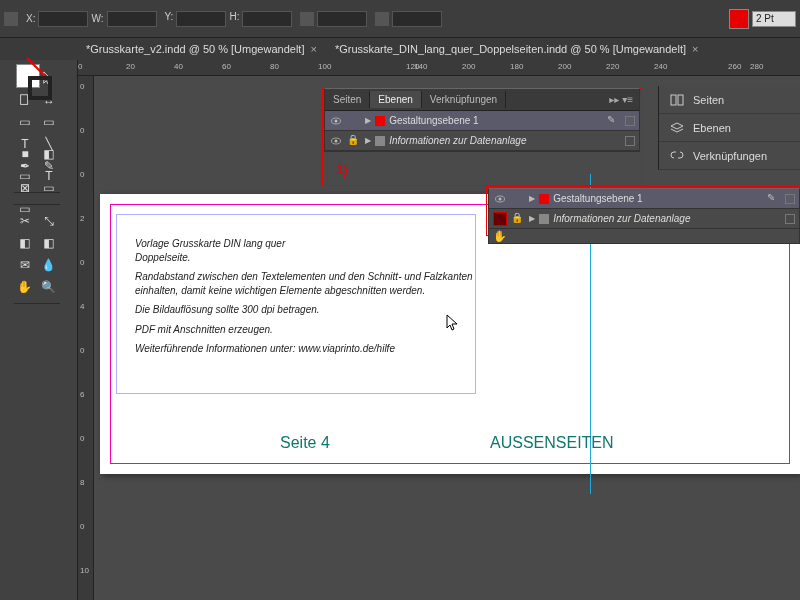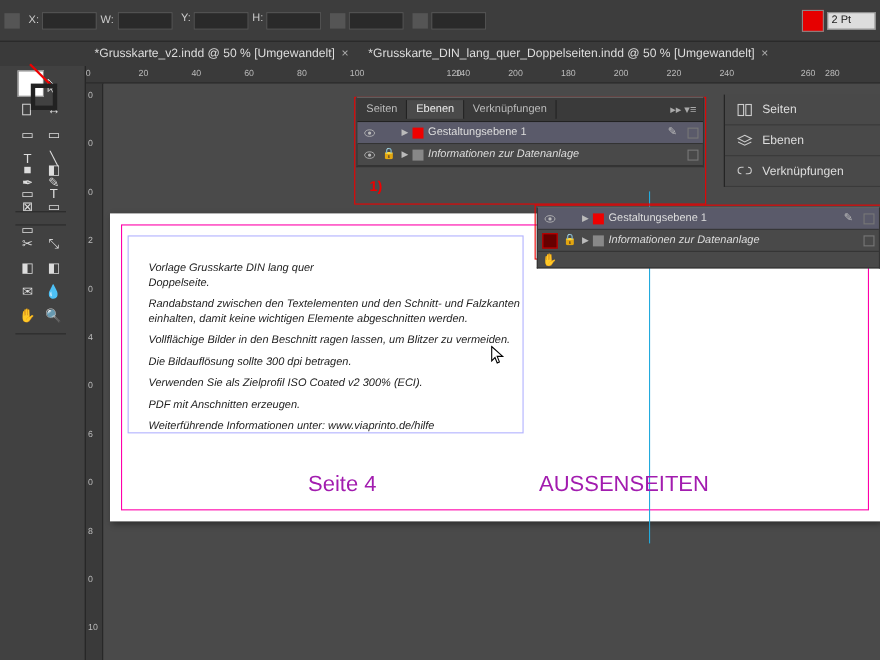--- a/index.html
+++ b/index.html
@@ -40,21 +40,21 @@
   .canvas { position: absolute; top: 76px; left: 94px; right: 0; bottom: 0; background: #4a4a4a; overflow: hidden; }
   .page-wrap { position: absolute; top: 118px; left: 6px; }
   .page { width: 700px; height: 280px; background: #fff; box-shadow: 2px 2px 6px rgba(0,0,0,0.4); position: relative; }
   .margin-box { position: absolute; top: 10px; left: 10px; right: 10px; bottom: 10px; border: 1px solid #f0a; }
   .center-guide { position: absolute; top: -20px; bottom: -20px; left: 490px; width: 1px; background: #2ad; }
   .content-frame { position: absolute; top: 20px; left: 16px; width: 360px; height: 180px; border: 1px solid rgba(100,100,255,0.5); }
   .doc-lines { position: absolute; top: 122px; left: 32px; }
   .doc-lines div { color: #444; font-size: 9px; font-style: italic; line-height: 1.35; margin-bottom: 1px; }
   .doc-text { position: absolute; top: 22px; left: 18px; width: 340px; }
   .doc-text p { color: #222; font-size: 10px; font-style: italic; line-height: 1.35; margin-bottom: 6px; }
-  .page-label { color: #a21caf; font-size: 20px; position: absolute; }
+  .page-label { color: #0f766e; font-size: 16px; position: absolute; }
   .annot { position: absolute; color: #e00; font-size: 13px; font-weight: bold; }
   .red-box { position: absolute; border: 1px solid #e00; pointer-events: none; }
 
   
   .panel { position: absolute; background: #494949; border: 1px solid #333; border-top: 1px solid #666; }
   .panel-tabs { height: 22px; background: #3a3a3a; display: flex; align-items: center; border-bottom: 1px solid #222; }
   .ptab { color: #bbb; font-size: 10px; padding: 3px 8px; cursor: pointer; border-right: 1px solid #222; }
   .ptab.active { background: #4a4a4a; color: #eee; }
   .ptab-ico { margin-left: auto; padding: 0 6px; color: #aaa; font-size: 10px; }
   .layer-row { height: 20px; display: flex; align-items: center; gap: 4px; padding: 0 4px; border-bottom: 1px solid #333; }
@@ -218,23 +218,21 @@
 
   <div class="page-wrap">
     <div class="page">
       <div class="margin-box"></div>
       <div class="center-guide"></div>
       <div class="content-frame">
         <div class="doc-text">
           <p style="white-space:pre-line">Vorlage Grusskarte DIN lang quer
 Doppelseite.</p>
           <p>Randabstand zwischen den Textelementen und den Schnitt- und Falzkanten einhalten, damit keine wichtigen Elemente abgeschnitten werden.</p>
-          <p>Vollflächige Bilder in den Beschnitt ragen lassen, um Blitzer zu vermeiden.</p>
           <p>Die Bildauflösung sollte 300 dpi betragen.</p>
-          <p>Verwenden Sie als Zielprofil ISO Coated v2 300% (ECI).</p>
           <p>PDF mit Anschnitten erzeugen.</p>
           <p>Weiterführende Informationen unter: www.viaprinto.de/hilfe</p>
         </div>
       </div>
       <div class="page-label" style="left:180px;bottom:22px">Seite 4</div>
       <div class="page-label" style="left:390px;bottom:22px">AUSSENSEITEN</div>
     </div>
   </div>
 
   <div class="red-box" style="top:12px;left:228px;width:320px;height:98px"></div>

